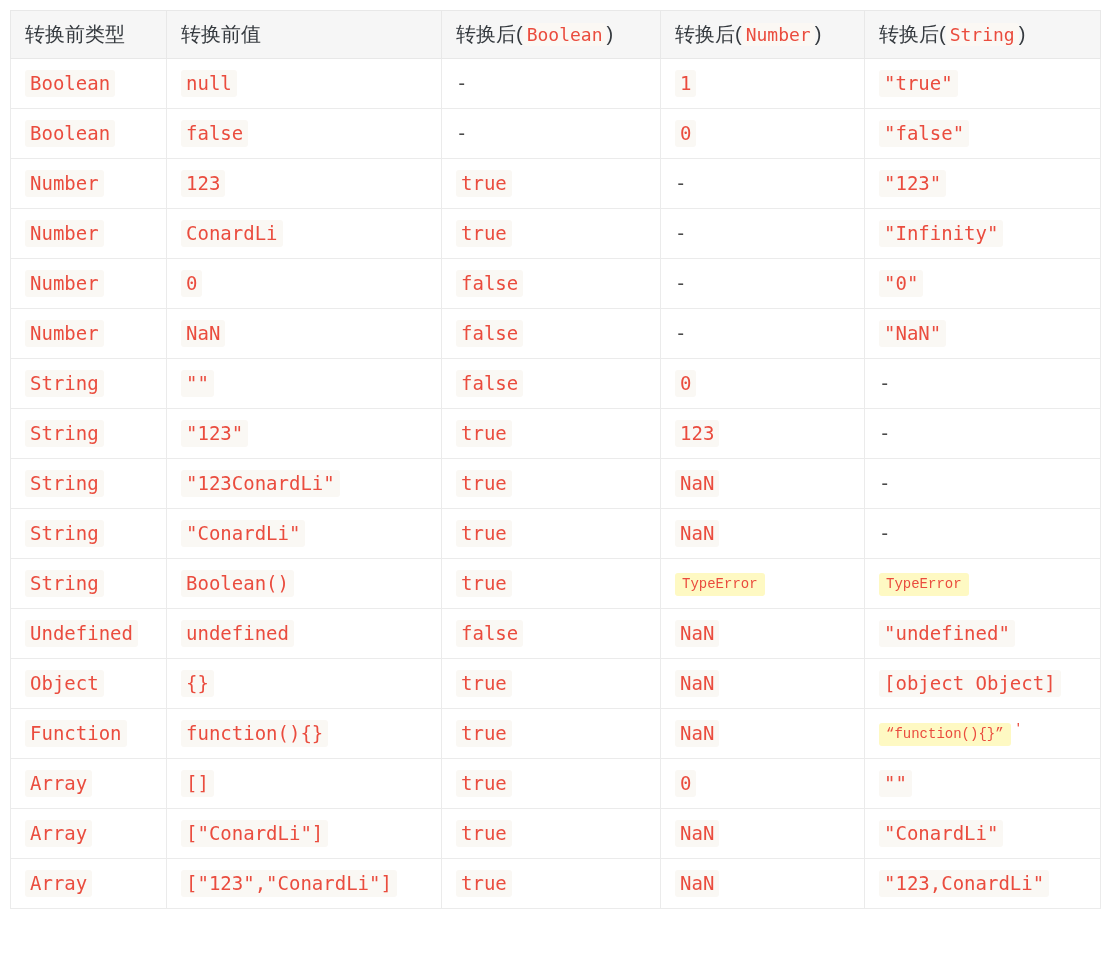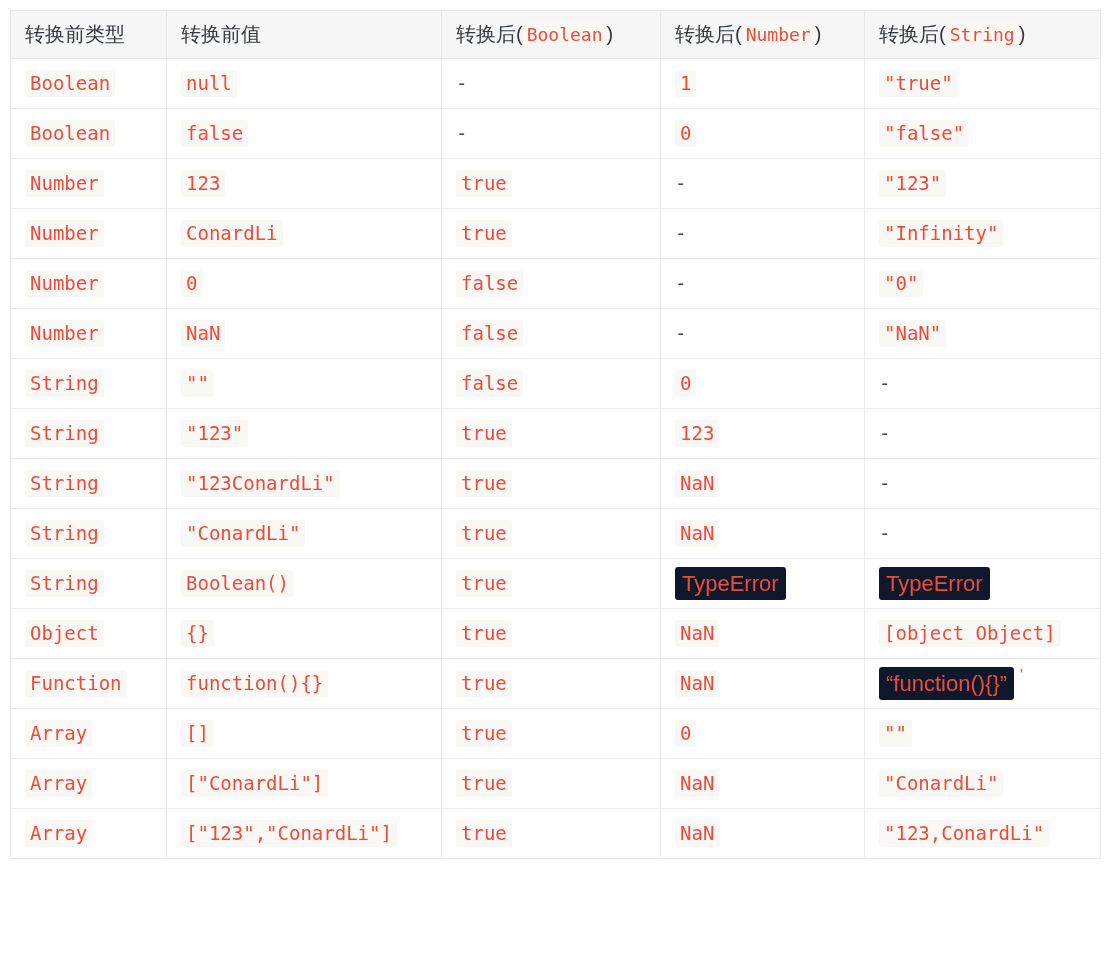--- a/index.html
+++ b/index.html
@@ -83,23 +83,23 @@
     line-height: 1.25;
     color: #ea4c3e;
     background: #faf8f4;
     border-radius: 3px;
     padding: 2px 5px;
     display: inline-block;
   }
 
   
   .code.sans {
-    font-family: Liberation Sans, sans-serif;
-    font-size: 22px;
-    background: #0f172a;
+    font-family: Liberation Mono, monospace;
+    font-size: 14px;
+    background: #fef9c3;
     padding: 3px 7px;
   }
 
   .dash {
     font-family: "DejaVu Sans Mono", monospace;
     font-size: 19px;
     color: #4a4a4a;
     background: transparent;
     padding: 0;
   }
@@ -216,20 +216,27 @@
           <td><span class="dash">-</span></td>
         </tr>
         <tr>
           <td><span class="code">String</span></td>
           <td><span class="code">Boolean()</span></td>
           <td><span class="code">true</span></td>
           <td><span class="code sans">TypeError</span></td>
           <td><span class="code sans">TypeError</span></td>
         </tr>
         <tr>
+          <td><span class="code">Undefined</span></td>
+          <td><span class="code">undefined</span></td>
+          <td><span class="code">false</span></td>
+          <td><span class="code">NaN</span></td>
+          <td><span class="code">"undefined"</span></td>
+        </tr>
+        <tr>
           <td><span class="code">Object</span></td>
           <td><span class="code">{}</span></td>
           <td><span class="code">true</span></td>
           <td><span class="code">NaN</span></td>
           <td><span class="code">[object Object]</span></td>
         </tr>
         <tr>
           <td><span class="code">Function</span></td>
           <td><span class="code">function(){}</span></td>
           <td><span class="code">true</span></td>

